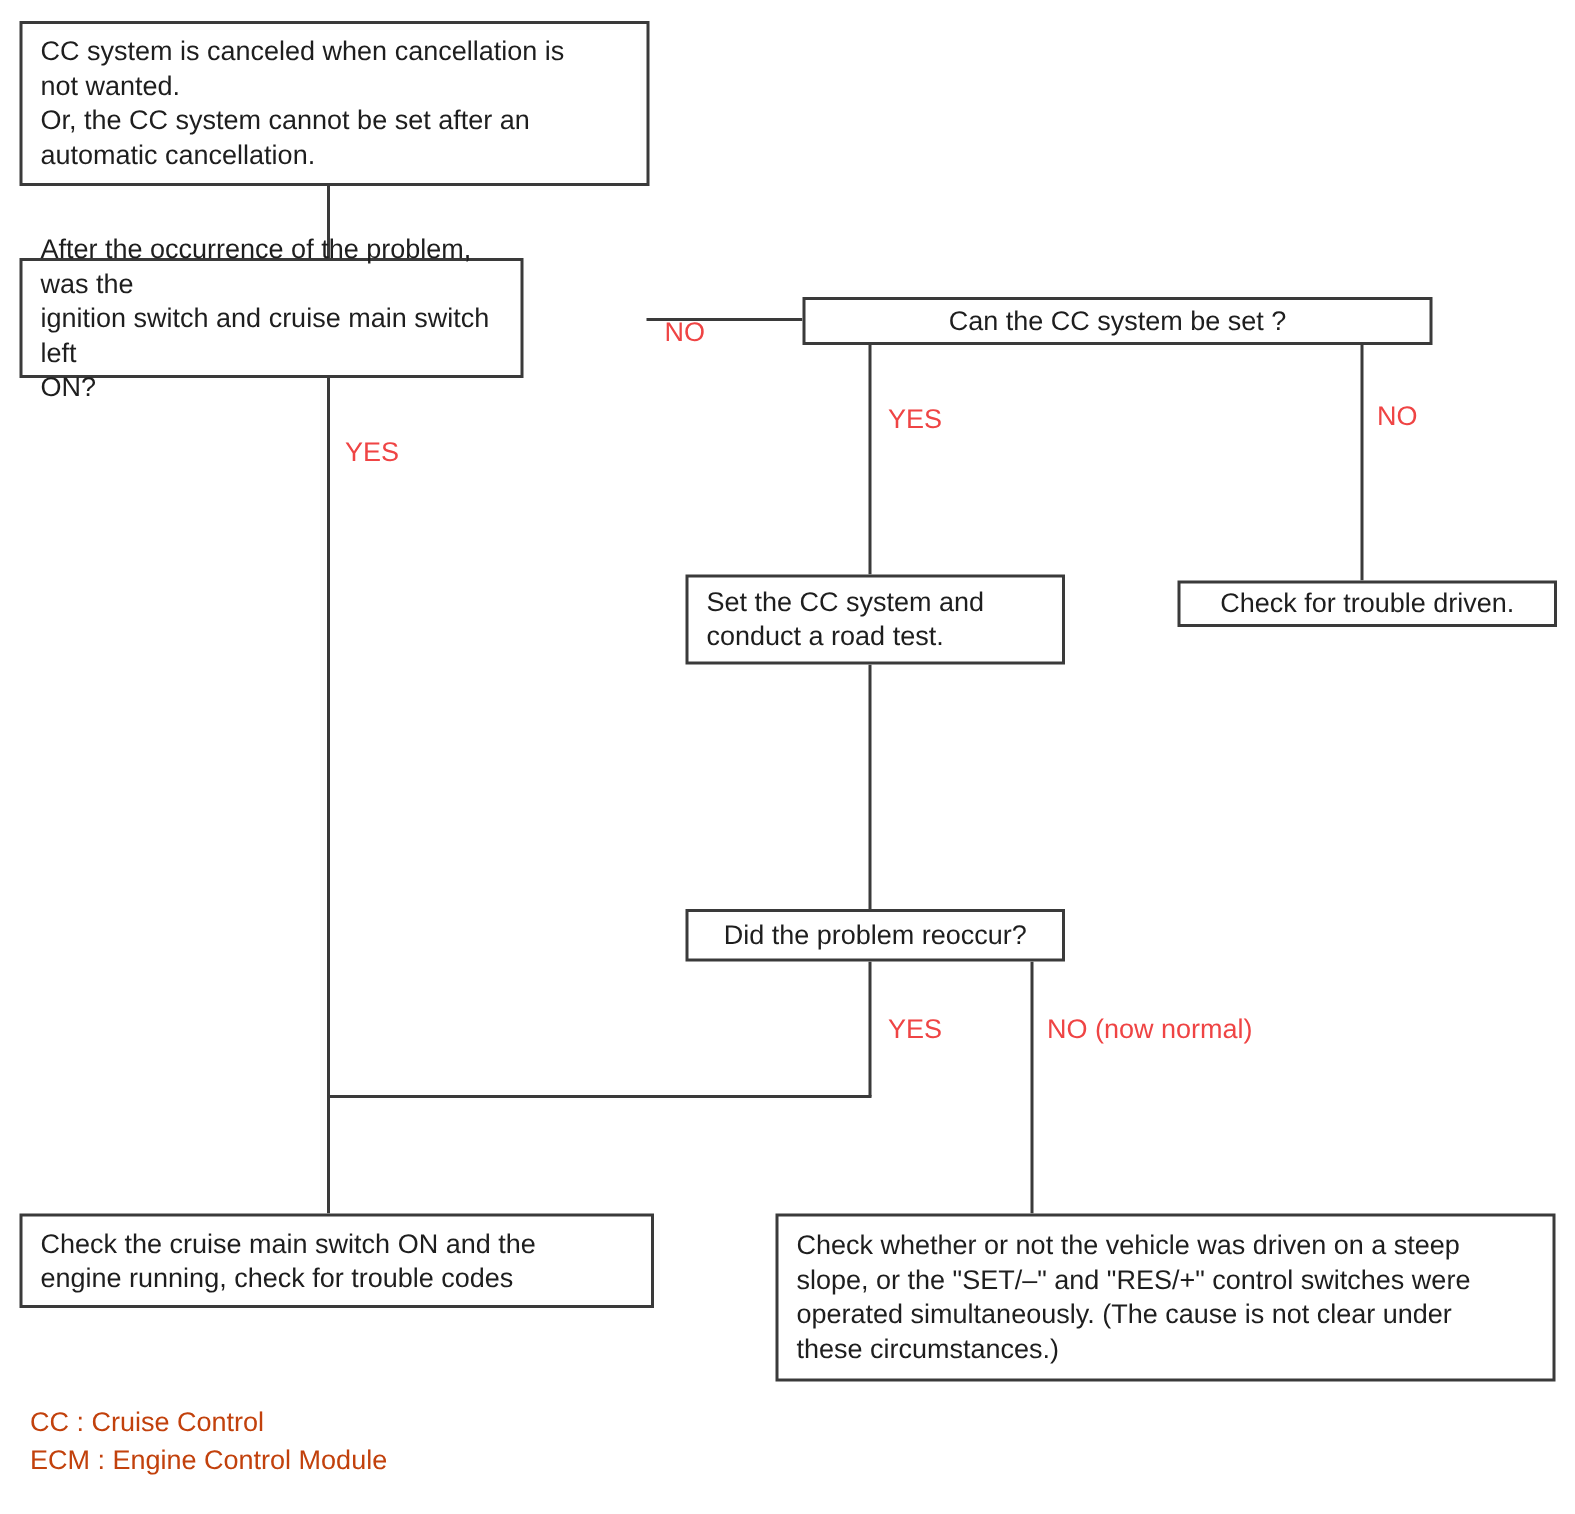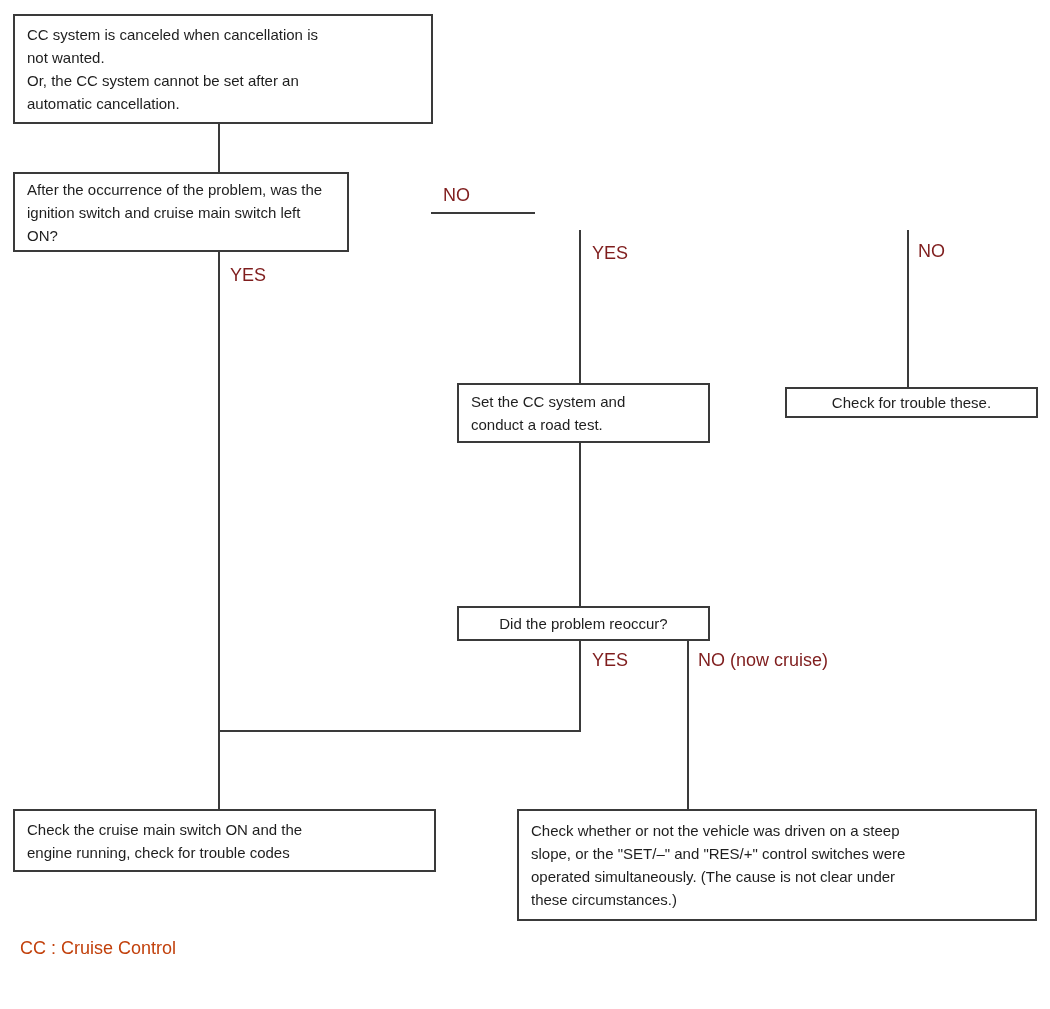--- a/index.html
+++ b/index.html
@@ -14,21 +14,21 @@
     background: #ffffff;
     font-family: "Liberation Sans", "DejaVu Sans", sans-serif;
     color: #1e1e1e;
     overflow: hidden;
   }
   .node {
     position: absolute;
     box-sizing: border-box;
     border: 2px solid #3a3a3a;
     background: #ffffff;
-    font-size: 15px;
+    font-size: 18px;
     line-height: 23px;
     white-space: pre-line;
     display: flex;
     align-items: center;
   }
   .node.left {
     justify-content: flex-start;
     text-align: left;
     padding: 4px 10px 4px 12px;
   }
@@ -39,21 +39,22 @@
   }
   .connector {
     position: absolute;
     background: #3a3a3a;
   }
   .branch-label {
     position: absolute;
     font-size: 18px;
     line-height: 22px;
     white-space: nowrap;
-    color: #7f1d1d;
+    color: #ef4444;
+    margin-top: 26px;
   }
   .legend {
     position: absolute;
     left: 20px;
     top: 936px;
     font-size: 18px;
     line-height: 25px;
     color: #c2410c;
   }
 </style>
@@ -74,40 +75,42 @@
 
   <div class="node left" style="left:13px; top:14px; width:420px; height:110px;">CC system is canceled when cancellation is
 not wanted.
 Or, the CC system cannot be set after an
 automatic cancellation.</div>
 
   <div class="node left" style="left:13px; top:172px; width:336px; height:80px;">After the occurrence of the problem, was the
 ignition switch and cruise main switch left
 ON?</div>
 
+  <div class="node center" style="left:535px; top:198px; width:420px; height:32px;">Can the CC system be set ?</div>
 
   <div class="node left" style="left:457px; top:383px; width:253px; height:60px;">Set the CC system and
 conduct a road test.</div>
 
-  <div class="node center" style="left:785px; top:387px; width:253px; height:31px;">Check for trouble these.</div>
+  <div class="node center" style="left:785px; top:387px; width:253px; height:31px;">Check for trouble driven.</div>
 
   <div class="node center" style="left:457px; top:606px; width:253px; height:35px;">Did the problem reoccur?</div>
 
   <div class="node left" style="left:13px; top:809px; width:423px; height:63px;">Check the cruise main switch ON and the
 engine running, check for trouble codes</div>
 
   <div class="node left" style="left:517px; top:809px; width:520px; height:112px;">Check whether or not the vehicle was driven on a steep
 slope, or the "SET/–" and "RES/+" control switches were
 operated simultaneously. (The cause is not clear under
 these circumstances.)</div>
 
   <div class="branch-label" style="left:443px; top:184px;">NO</div>
   <div class="branch-label" style="left:230px; top:264px;">YES</div>
   <div class="branch-label" style="left:592px; top:242px;">YES</div>
   <div class="branch-label" style="left:918px; top:240px;">NO</div>
   <div class="branch-label" style="left:592px; top:649px;">YES</div>
-  <div class="branch-label" style="left:698px; top:649px;">NO (now cruise)</div>
+  <div class="branch-label" style="left:698px; top:649px;">NO (now normal)</div>
 
   <div class="legend">
     <div>CC : Cruise Control</div>
+    <div>ECM : Engine Control Module</div>
   </div>
 
 </div>
 
 </body></html>

